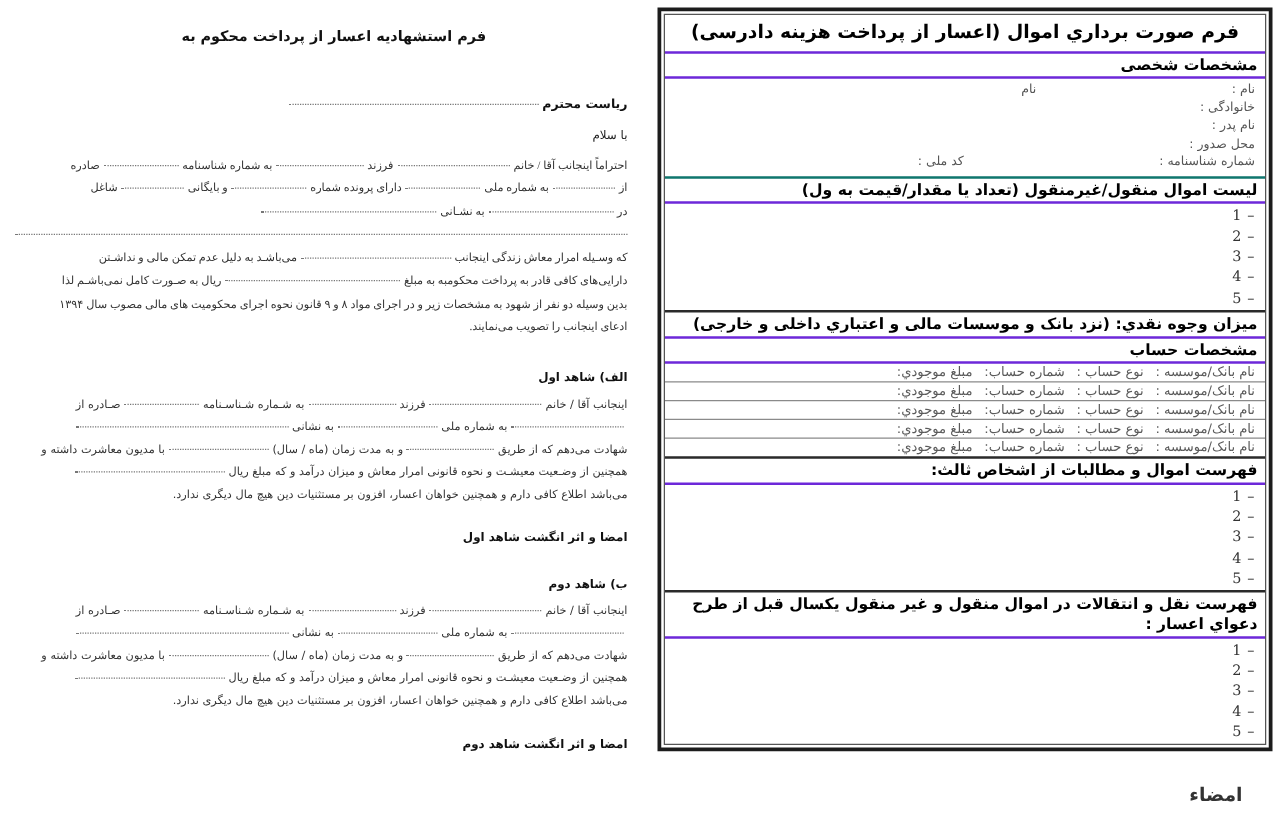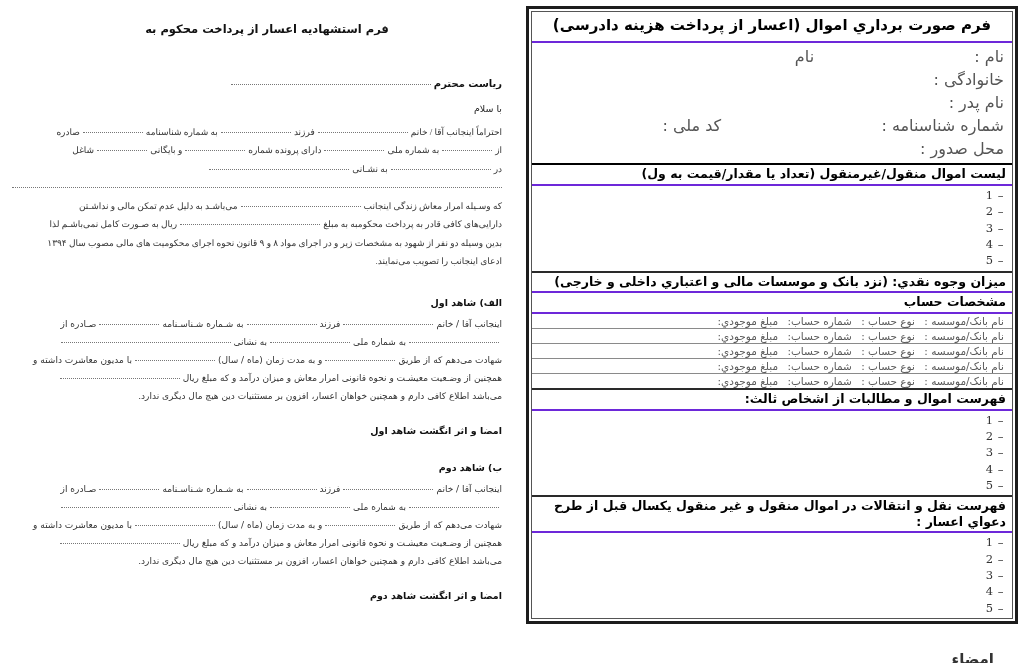--- a/index.html
+++ b/index.html
@@ -33,23 +33,23 @@
     line-height:1.25;
     text-align:right;
     color:#000;
   }
   .sec-head.title{
     font-size:15px;letter-spacing:2.2px;text-align:center;
     padding:4px 4px 5px 4px;line-height:1.3;
   }
   .sec-head.sub{font-size:12.5px;letter-spacing:1.4px;padding:1px 6px 2px 6px;}
   .field-block{
-    border-bottom:2px solid #000000;
+    border-bottom:2px solid #0f766e;
     padding:2px 8px 3px 8px;
-    font-size:16px;letter-spacing:1.5px;color:#555;
+    font-size:10px;letter-spacing:1.5px;color:#555;
     text-align:right;line-height:1.45;
   }
   .field-block .fl{display:block;white-space:nowrap;}
   .field-block .fl .spacer{display:inline-block;width:150px;}
   .num-block{
     border-bottom:2px solid #2a2a2a;
     padding:1px 8px 2px 8px;
     text-align:right;
   }
   .num-block .nrow{
@@ -111,35 +111,36 @@
 <body>
 
 <div class="page">
 
   <div class="right-panel">
     <div class="form-box">
       <div class="form-inner">
 
         <div class="sec-head title">فرم صورت برداري اموال (اعسار از پرداخت هزینه دادرسی)</div>
 
+        <div class="sec-head sub">مشخصات شخصی</div>
 
         <div class="field-block">
           <span class="fl">
             <span>نام :</span>
             <span class="spacer"></span>
             <span>نام</span>
           </span>
           <span class="fl">خانوادگی :</span>
           <span class="fl">نام پدر :</span>
+          <span class="fl">محل صدور :</span>
           <span class="fl">
             <span>شماره شناسنامه :</span>
             <span class="spacer"></span>
             <span>کد ملی :</span>
           </span>
-          <span class="fl">محل صدور :</span>
         </div>
 
         <div class="sec-head sub">لیست اموال منقول/غیرمنقول (تعداد یا مقدار/قیمت به ول)</div>
 
         <div class="num-block">
           <div class="nrow">1 –</div>
           <div class="nrow">2 –</div>
           <div class="nrow">3 –</div>
           <div class="nrow">4 –</div>
           <div class="nrow">5 –</div>

